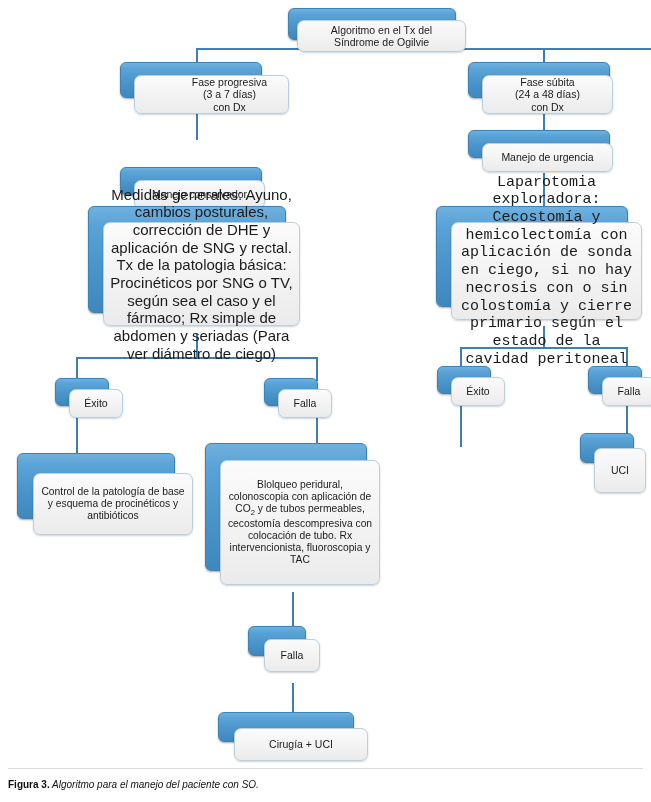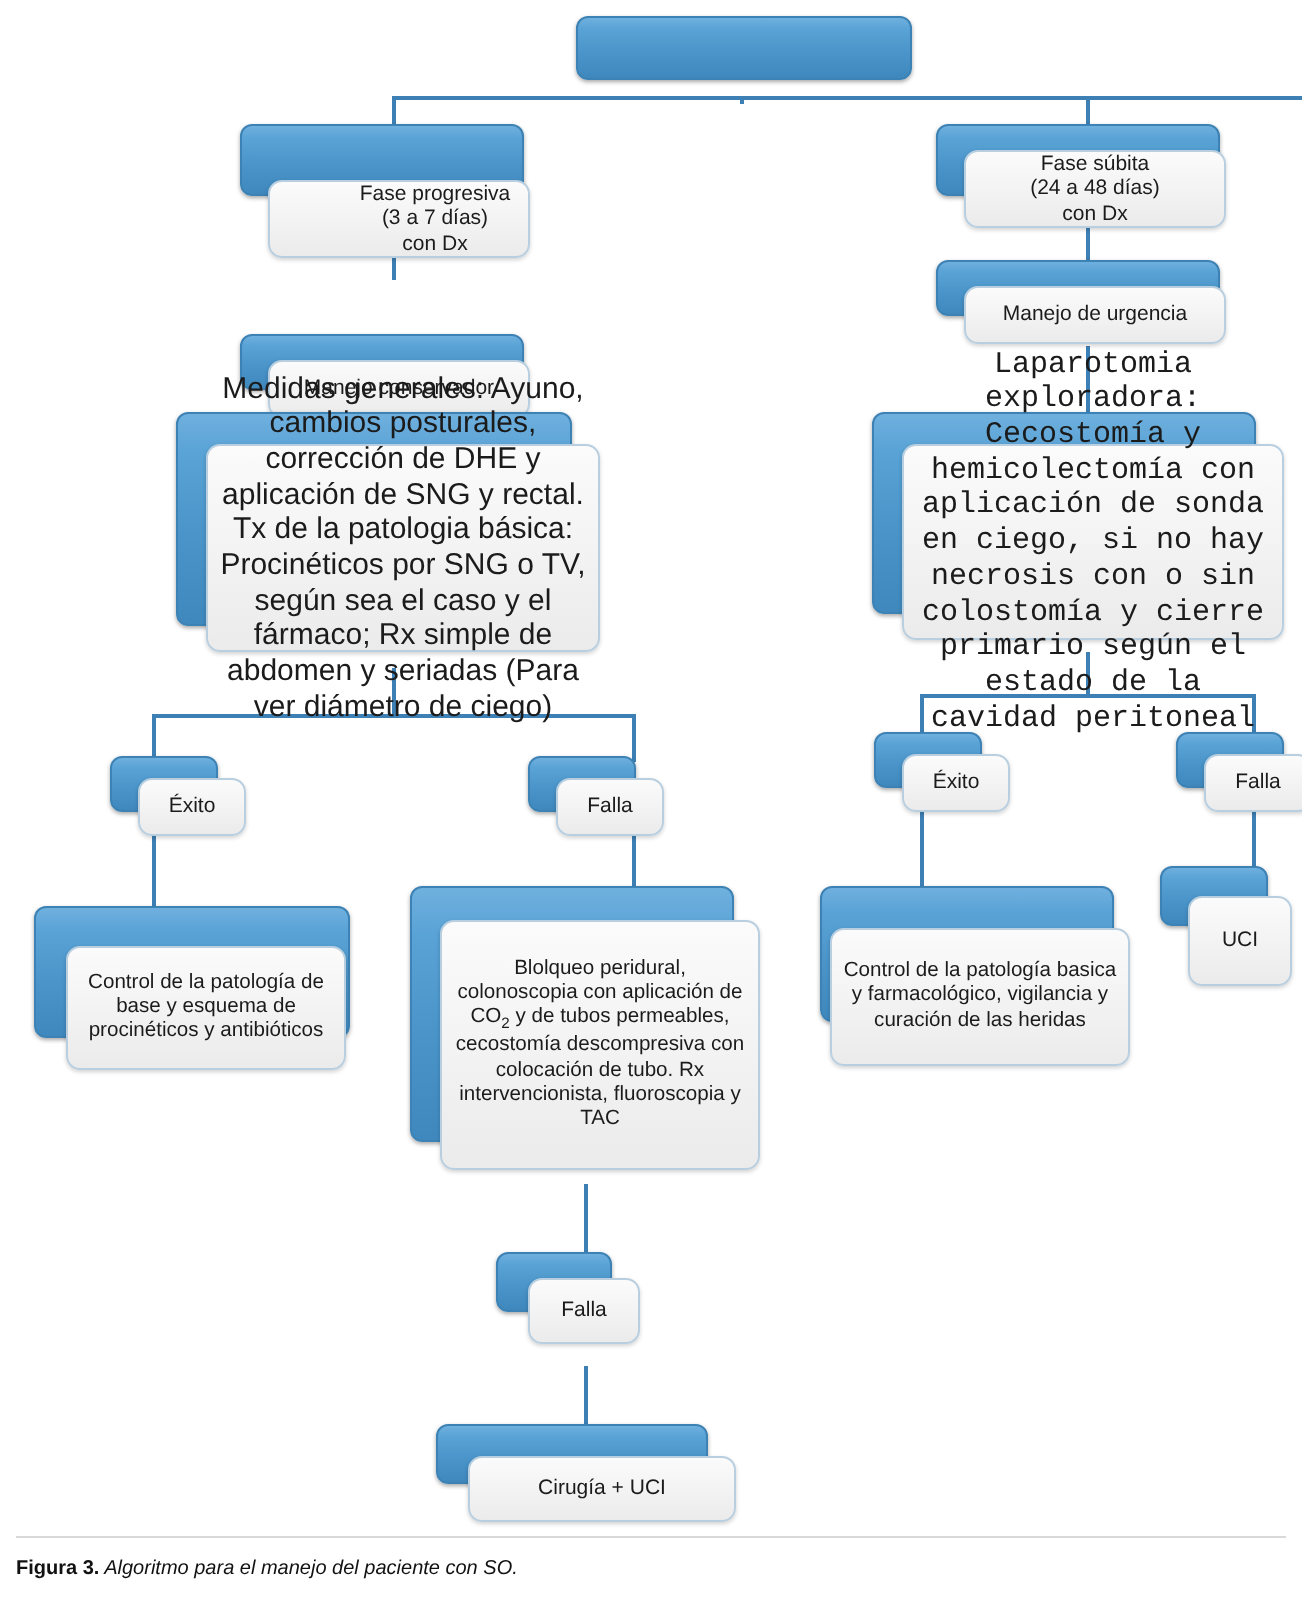--- a/index.html
+++ b/index.html
@@ -104,25 +104,29 @@
 
     <div class="ln lv" style="left:626px;top:405px;height:30px;"></div>
 
     <div class="ln lv" style="left:292px;top:592px;height:36px;"></div>
 
     <div class="ln lv" style="left:292px;top:683px;height:30px;"></div>
   </div>
 
   <div class="node sz-s" style="left:288px;top:8px;width:178px;height:44px;">
     <div class="shadowbox" style="width:166px;height:30px;"></div>
+    <div class="panel" style="left:9px;top:12px;width:169px;height:32px;">
+      <span class="txt">Algoritmo en el Tx del
+Síndrome de Ogilvie</span>
+    </div>
   </div>
 
   <div class="node sz-s" style="left:120px;top:62px;width:155px;height:52px;">
     <div class="shadowbox" style="width:140px;height:34px;"></div>
-    <div class="panel" style="left:14px;top:28px;width:131px;height:39px;padding-left:36px;">
+    <div class="panel" style="left:14px;top:13px;width:155px;height:39px;padding-left:36px;">
       <span class="txt">Fase progresiva
 (3 a 7 días)
 con Dx</span>
     </div>
   </div>
 
   <div class="node sz-s" style="left:468px;top:62px;width:155px;height:52px;">
     <div class="shadowbox" style="width:140px;height:34px;"></div>
     <div class="panel" style="left:14px;top:13px;width:131px;height:39px;">
       <span class="txt">Fase súbita
@@ -182,38 +186,32 @@
 
   <div class="node sz-s" style="left:588px;top:366px;width:68px;height:40px;">
     <div class="shadowbox" style="width:52px;height:26px;"></div>
     <div class="panel" style="left:14px;top:11px;width:54px;height:29px;">
       <span class="txt">Falla</span>
     </div>
   </div>
 
   <div class="node sz-m" style="left:17px;top:453px;width:172px;height:88px;">
     <div class="shadowbox" style="width:156px;height:64px;"></div>
-    <div class="panel" style="left:16px;top:20px;width:140px;height:62px;">
+    <div class="panel" style="left:16px;top:20px;width:160px;height:62px;">
       <span class="txt">Control de la patología de base y esquema de procinéticos y antibióticos</span>
     </div>
   </div>
 
   <div class="node sz-m" style="left:205px;top:443px;width:175px;height:148px;">
     <div class="shadowbox" style="width:160px;height:126px;"></div>
     <div class="panel" style="left:15px;top:17px;width:160px;height:125px;">
       <span class="txt">Blolqueo peridural, colonoscopia con aplicación de CO<sub>2</sub> y de tubos permeables, cecostomía descompresiva con colocación de tubo. Rx intervencionista, fluoroscopia y TAC</span>
     </div>
   </div>
 
-  <div class="node sz-m" style="left:410px;top:443px;width:160px;height:90px;">
-    <div class="shadowbox" style="width:145px;height:66px;"></div>
-    <div class="panel" style="left:5px;top:21px;width:150px;height:69px;">
-      <span class="txt">Control de la patología basica y farmacológico, vigilancia y curación de las heridas</span>
-    </div>
-  </div>
 
   <div class="node sz-s" style="left:580px;top:433px;width:66px;height:50px;">
     <div class="shadowbox" style="width:52px;height:28px;"></div>
     <div class="panel" style="left:14px;top:15px;width:52px;height:45px;">
       <span class="txt">UCI</span>
     </div>
   </div>
 
   <div class="node sz-s" style="left:248px;top:626px;width:72px;height:48px;">
     <div class="shadowbox" style="width:56px;height:28px;"></div>

